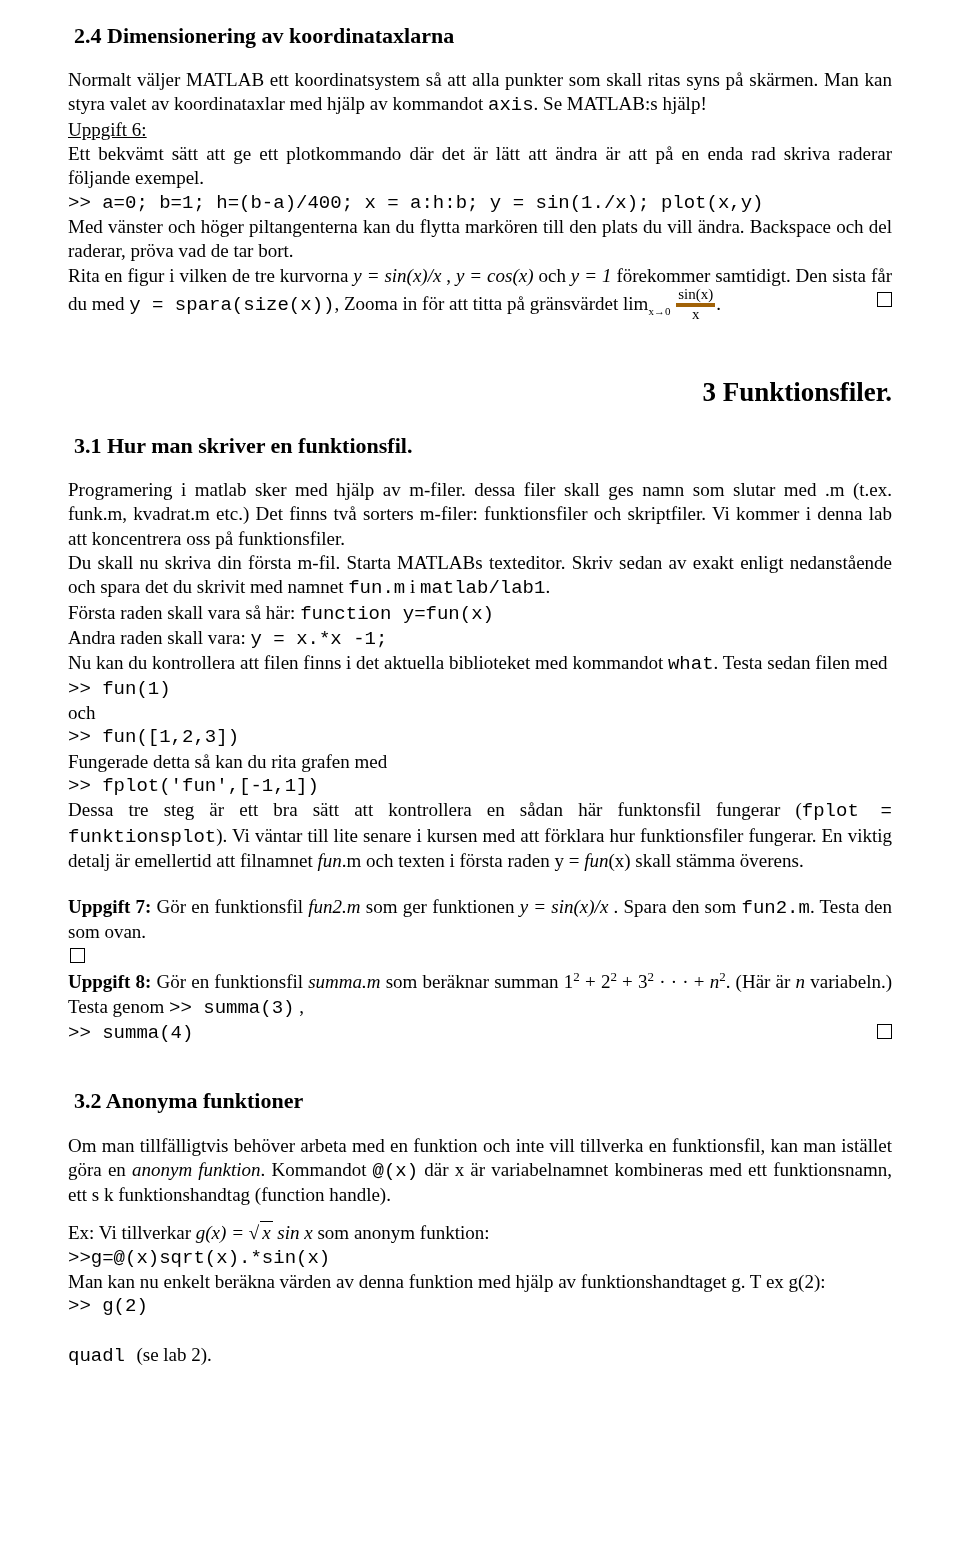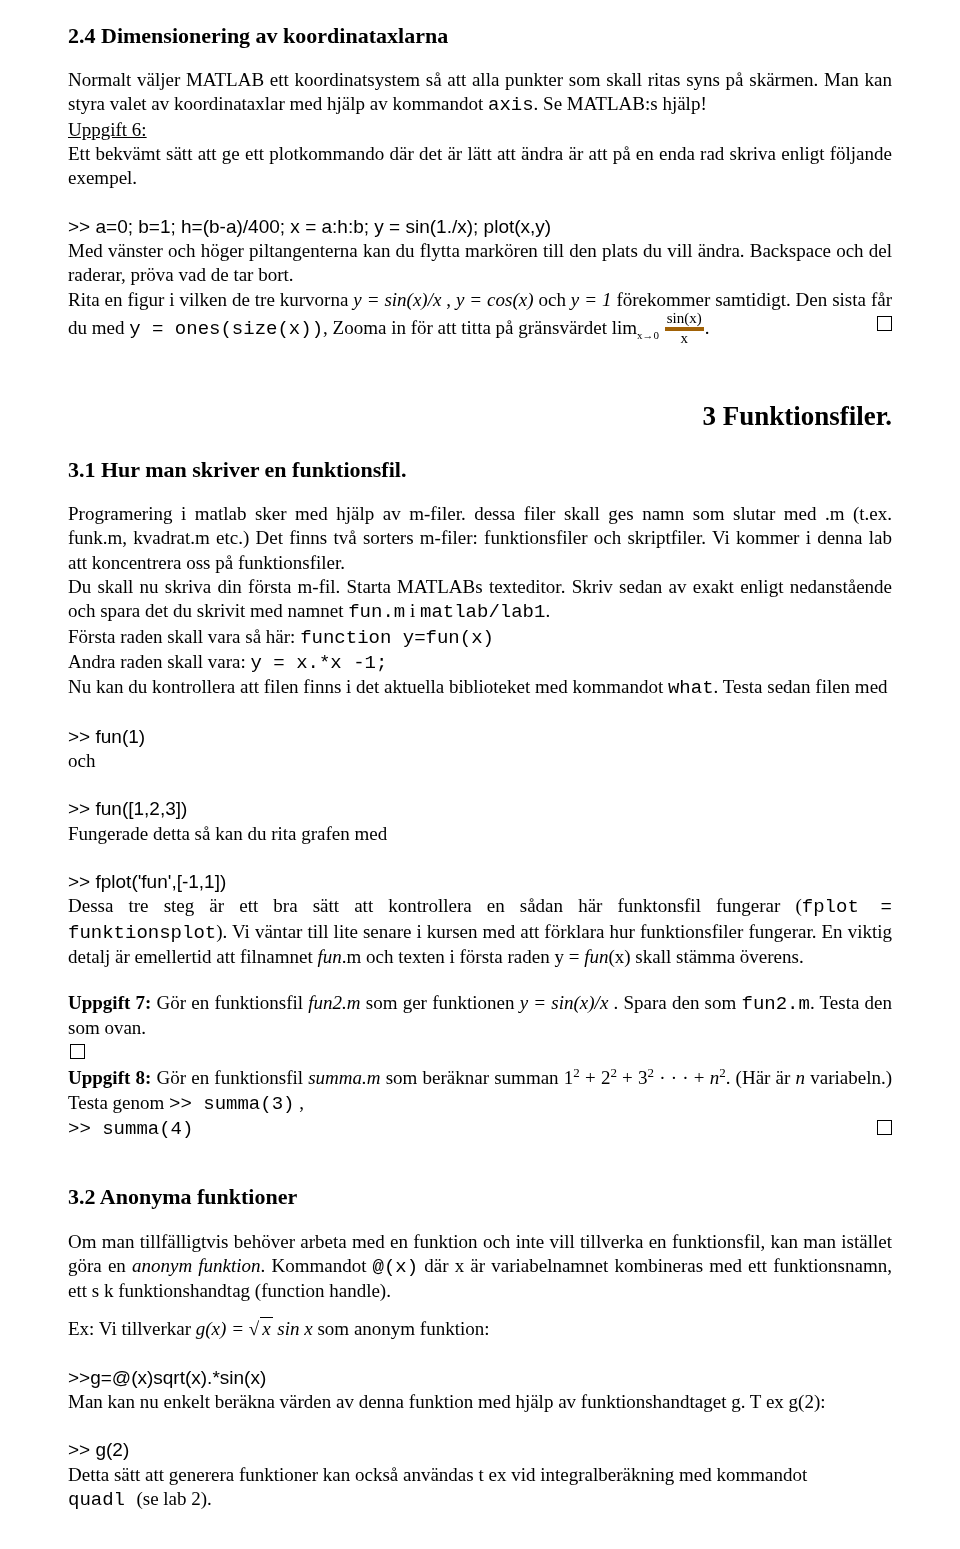--- a/index.html
+++ b/index.html
@@ -14,42 +14,41 @@
     min-height: 1549px;
     box-sizing: border-box;
     padding: 22px 68px 40px 68px;
     font-size: 19px;
     line-height: 1.28;
     text-align: justify;
   }
   h3.subsec {
     font-size: 22px;
     font-weight: bold;
-    margin: 0 0 18px 0;
+    margin: 0 0 18px 6px;
     text-align: left;
   }
   h2.sec {
     font-size: 27px;
     font-weight: bold;
     margin: 0 0 22px 0;
     text-align: right;
   }
   p {
     margin: 0;
   }
   code.inline {
     font-family: "Courier New", Courier, monospace;
     font-size: 19px;
   }
   .codeblock {
-    font-family: Liberation Sans, sans-serif;
+    font-family: Liberation Mono, monospace;
     font-size: 19px;
     white-space: pre;
     text-align: left;
-    margin-top: 24px;
   }
   .box {
     display: inline-block;
     width: 13px;
     height: 13px;
     border: 1.3px solid #000;
     vertical-align: baseline;
     margin-left: 2px;
   }
   .box-right {
@@ -100,28 +99,28 @@
 <h3 class="subsec">2.4   Dimensionering av koordinataxlarna</h3>
 
 <p>
   <span>Normalt väljer MATLAB ett koordinatsystem så att alla punkter som skall ritas syns på skärmen. Man kan styra valet av koordinataxlar med hjälp av kommandot </span><code class="inline">axis</code><span>. Se MATLAB:s hjälp!</span>
 </p>
 
 <p class="noindent">
   <u><span>Uppgift 6:</span></u>
 </p>
 
-<p>Ett bekvämt sätt att ge ett plotkommando där det är lätt att ändra är att på en enda rad skriva enligt följande exempel.</p>
+<p>Ett bekvämt sätt att ge ett plotkommando där det är lätt att ändra är att på en enda rad skriva raderar följande exempel.</p>
 
 <div class="codeblock">&gt;&gt; a=0; b=1; h=(b-a)/400; x = a:h:b; y = sin(1./x); plot(x,y)</div>
 
 <p>Med vänster och höger piltangenterna kan du flytta markören till den plats du vill ändra. Backspace och del raderar, pröva vad de tar bort.</p>
 
 <p class="clearfix">
-  <span>Rita en figur i vilken de tre kurvorna  </span><em class="var">y = sin(x)/x</em><span> ,  </span><em class="var">y = cos(x)</em><span>  och  </span><em class="var">y = 1</em><span>  förekommer samtidigt. Den sista får du med </span><code class="inline">y = ones(size(x))</code><span>, Zooma in för att titta på gränsvärdet lim</span><span class="sub">x→0</span>
+  <span>Rita en figur i vilken de tre kurvorna  </span><em class="var">y = sin(x)/x</em><span> ,  </span><em class="var">y = cos(x)</em><span>  och  </span><em class="var">y = 1</em><span>  förekommer samtidigt. Den sista får du med </span><code class="inline">y = spara(size(x))</code><span>, Zooma in för att titta på gränsvärdet lim</span><span class="sub">x→0</span>
   <span class="frac"><span class="num">sin(x)</span><span class="den">x</span></span><span>.</span>
   <span class="box box-right"></span>
 </p>
 
 <div class="spacer-xl"></div>
 
 <h2 class="sec">3   Funktionsfiler.</h2>
 
 <h3 class="subsec">3.1   Hur man skriver en funktionsfil.</h3>
 
@@ -183,14 +182,14 @@
   <span>Ex:  </span><span>Vi tillverkar </span><em class="var">g(x) = </em><span class="sqrt">√<span class="rad"><em class="var">x</em></span></span><em class="var"> sin x</em><span> som anonym funktion:</span>
 </p>
 
 <div class="codeblock">&gt;&gt;g=@(x)sqrt(x).*sin(x)</div>
 
 <p class="noindent">Man kan nu enkelt beräkna värden av denna funktion med hjälp av funktionshandtaget g. T ex g(2):</p>
 
 <div class="codeblock">&gt;&gt; g(2)</div>
 
 <p>
-  <span>Detta sätt att generera funktioner kan också användas t ex vid integralberäkning med kommandot </span><br><code class="inline"> quadl </code><span>(se lab 2).</span>
+  <br><code class="inline"> quadl </code><span>(se lab 2).</span>
 </p>
 
 </body></html>

